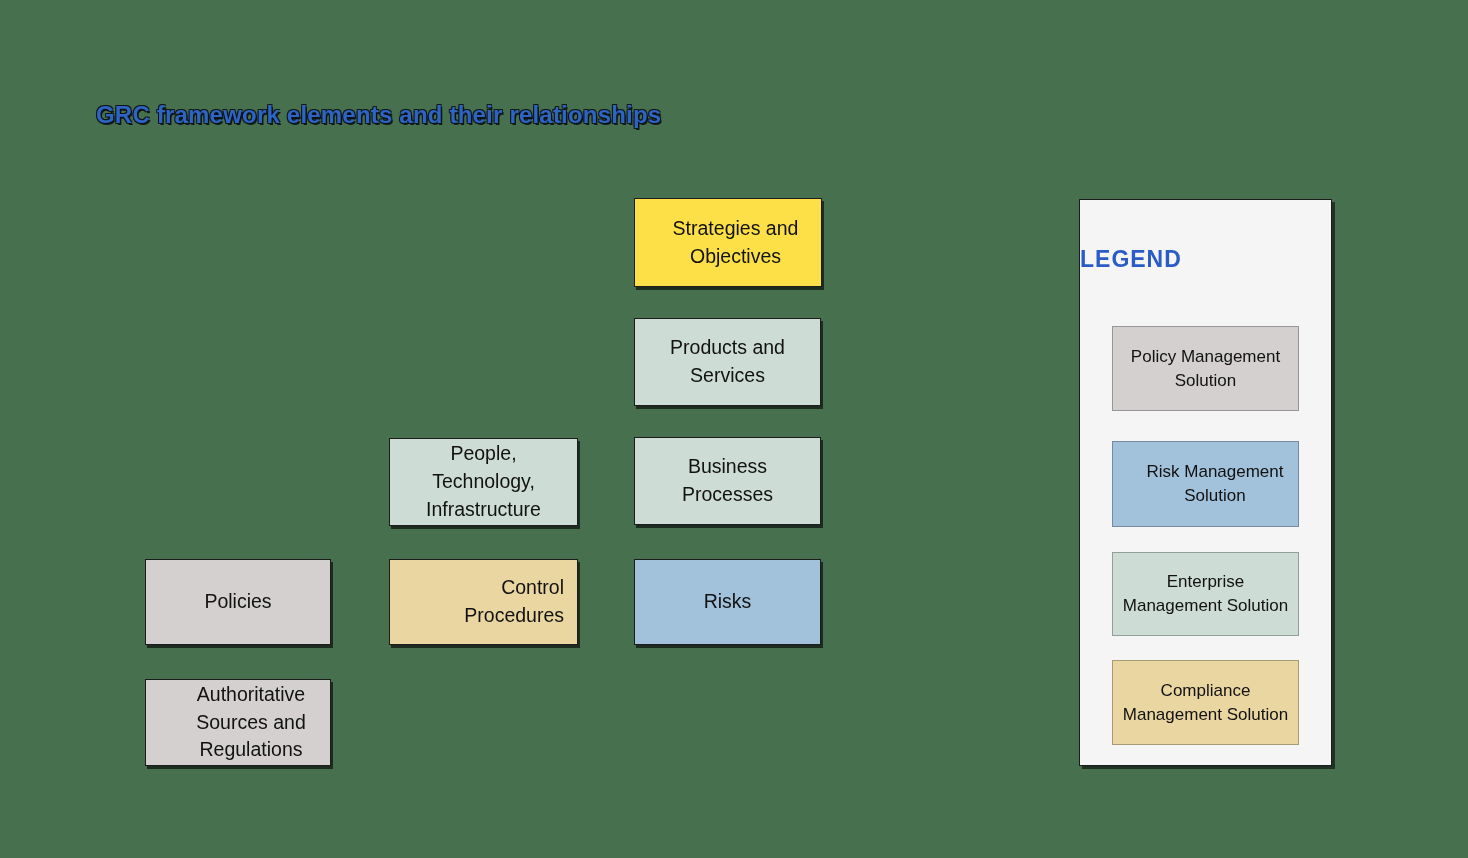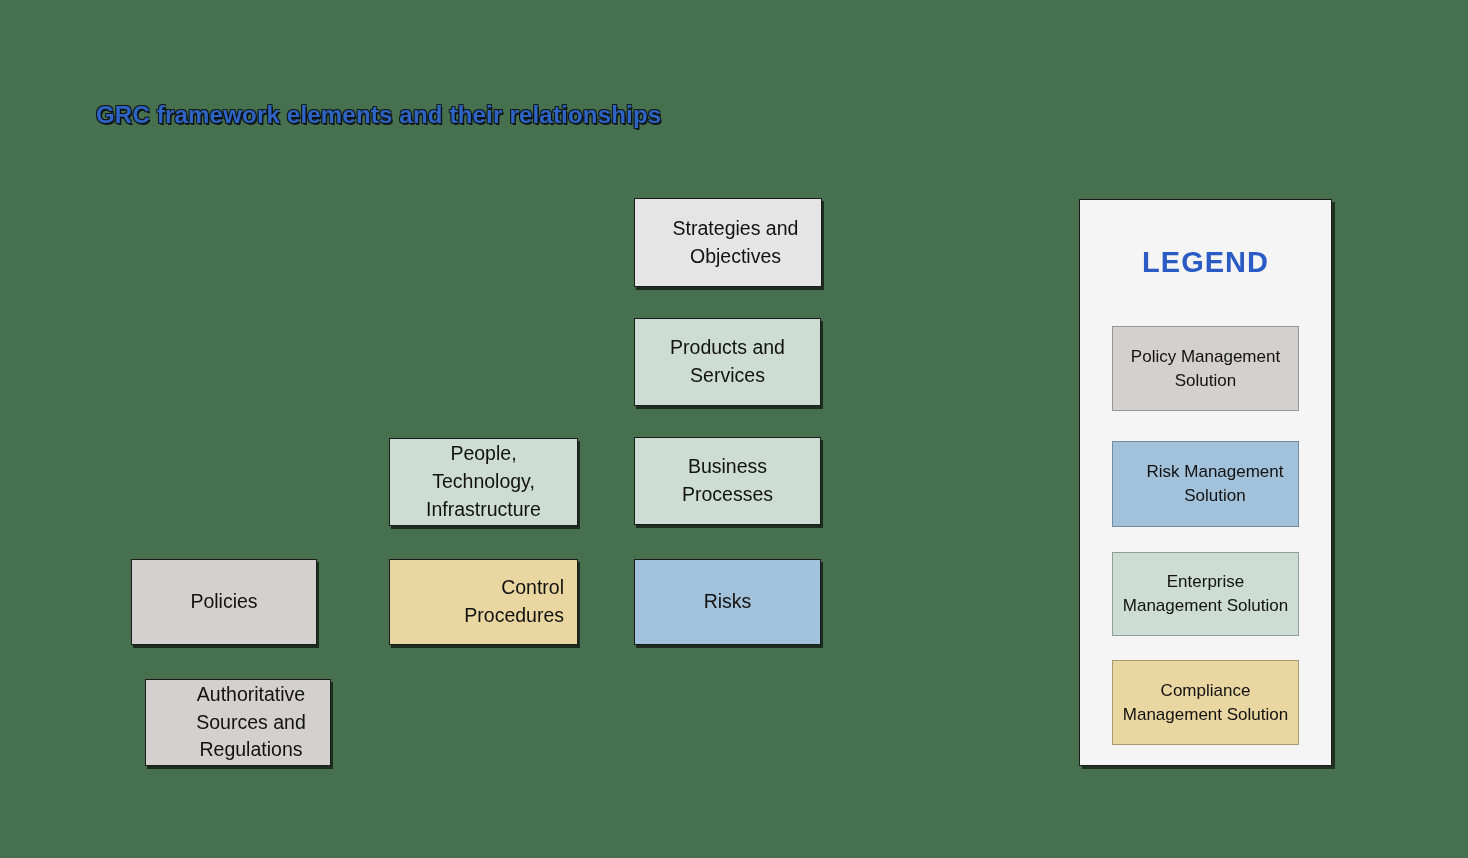--- a/index.html
+++ b/index.html
@@ -42,42 +42,41 @@
     line-height: 1.42;
     color: #121212;
     padding: 4px 13px;
     box-sizing: border-box;
   }
   
   #node-strategies   { left: 634px; top: 198px; width: 188px; height: 89px; }
   #node-products     { left: 634px; top: 318px; width: 187px; height: 88px; }
   #node-people       { left: 389px; top: 438px; width: 189px; height: 88px; }
   #node-business     { left: 634px; top: 437px; width: 187px; height: 88px; }
-  #node-policies     { left: 131px; top: 559px; width: 186px; height: 86px; }
+  #node-policies     { left: 145px; top: 559px; width: 186px; height: 86px; }
   #node-control      { left: 389px; top: 559px; width: 189px; height: 86px; text-align: right; }
   #node-risks        { left: 634px; top: 559px; width: 187px; height: 86px; }
   #node-authoritative{ left: 145px; top: 679px; width: 186px; height: 87px; padding-left: 39px; }
 
   .legend-panel {
     position: absolute;
     left: 1079px;
     top: 199px;
     width: 253px;
     height: 567px;
     border: 1.5px solid #1c1c1c;
     box-shadow: 3px 3px 0 rgba(0,0,0,0.55);
     box-sizing: border-box;
   }
   .legend-title {
     position: absolute;
     left: 0;
     right: 0;
     top: 46px;
-    text-align: center;
-    font-size: 29px;
+    font-size: 23px;
     font-weight: bold;
     letter-spacing: 1px;
   }
   .legend-item {
     position: absolute;
     left: 32px;
     width: 187px;
     border: 1px solid rgba(0,0,0,0.28);
     display: flex;
     align-items: center;
@@ -94,21 +93,21 @@
   #legend-item-2 { top: 352px; height: 84px; }
   #legend-item-3 { top: 460px; height: 85px; }
 </style>
 </head>
 <body style="background: rgb(71, 112, 79);">
 
 <div id="canvas">
 
   <div class="diagram-title" style="color: rgb(46, 100, 196);">GRC framework elements and their relationships</div>
 
-  <div id="node-strategies" class="node" style="background: #e5e5e5; padding-left: 28px;">
+  <div id="node-strategies" class="node" style="background: #fde047; padding-left: 28px;">
     <span>Strategies and Objectives</span>
   </div>
 
   <div id="node-products" class="node" style="background: rgb(205, 220, 213);">
     <span>Products and Services</span>
   </div>
 
   <div id="node-people" class="node" style="background: rgb(205, 220, 213);">
     <span>People, Technology, Infrastructure</span>
   </div>

